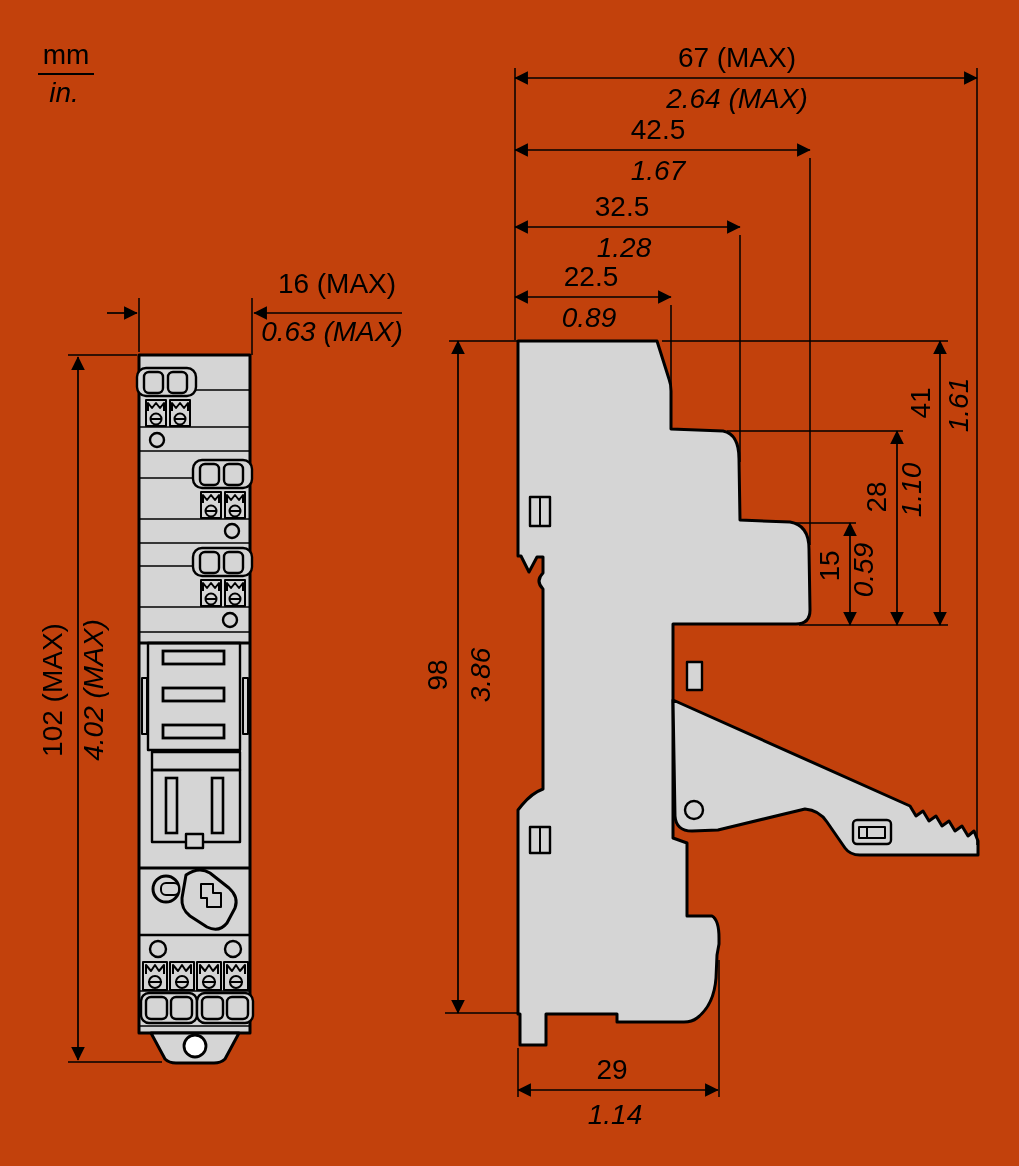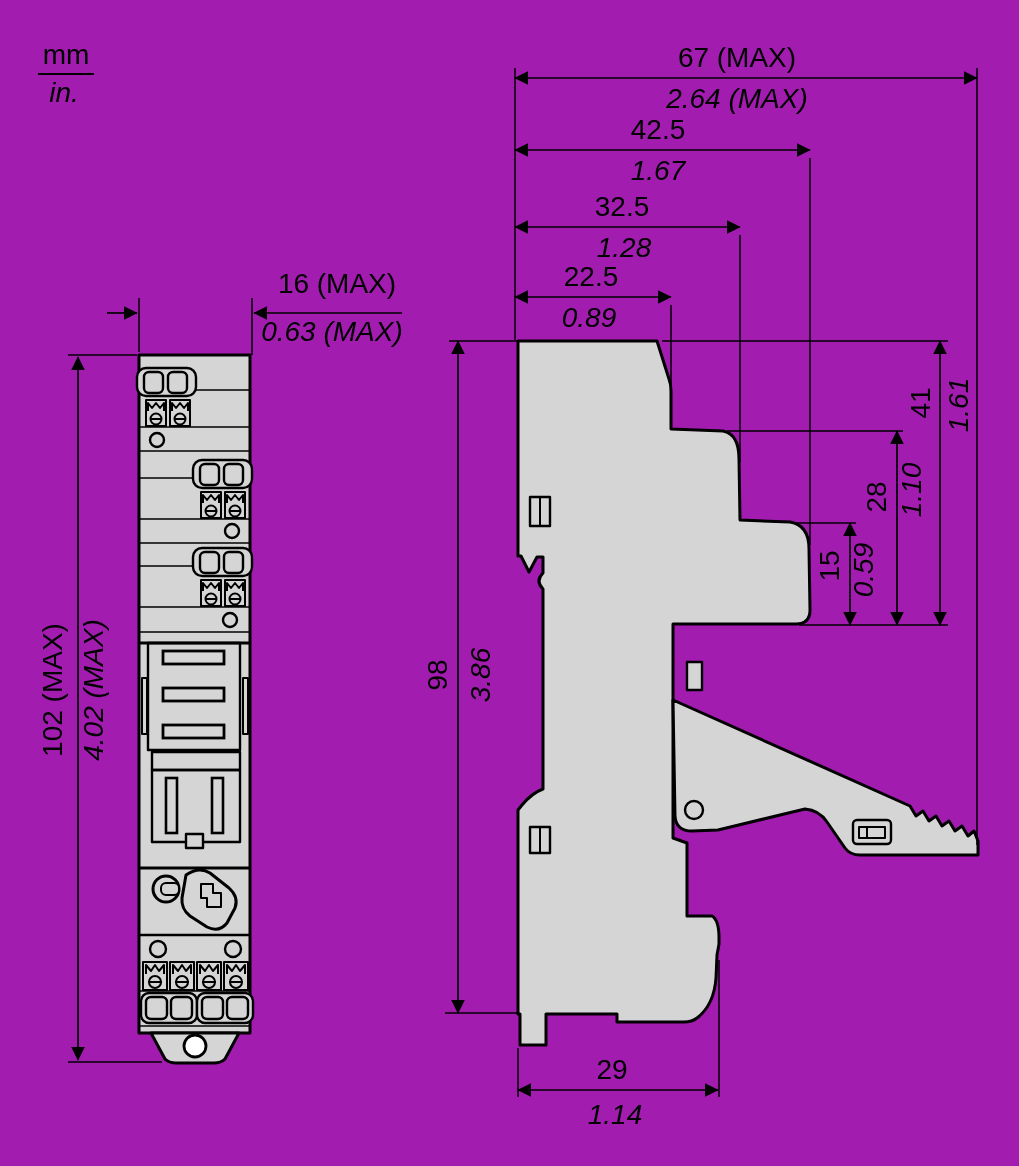--- a/index.html
+++ b/index.html
@@ -1,16 +1,16 @@
 <!DOCTYPE html>
 <html><head>
 <meta charset="utf-8">
 <style>
   html,body{margin:0;padding:0;background:#ffffff;}
-  .frame{position:relative;width:1019px;height:1166px;background:#a21caf;overflow:hidden;
+  .frame{position:relative;width:1019px;height:1166px;background:#c2410c;overflow:hidden;
          font-family:"Liberation Sans", sans-serif;}
   svg text{font-family:"Liberation Sans", sans-serif;fill:#000;}
   .dim-mm{font-size:28px;}
   .dim-in{font-size:28px;font-style:italic;}
   .body-fill{fill:#d5d5d5;}
   .no-fill{fill:none;}
   .ol{stroke:#000;stroke-width:3;stroke-linejoin:round;}
   .ol2{stroke:#000;stroke-width:2.4;stroke-linejoin:round;}
   .ol-thin{stroke:#000;stroke-width:2;stroke-linejoin:round;}
   .dim{stroke:#000;stroke-width:1.7;fill:none;}

